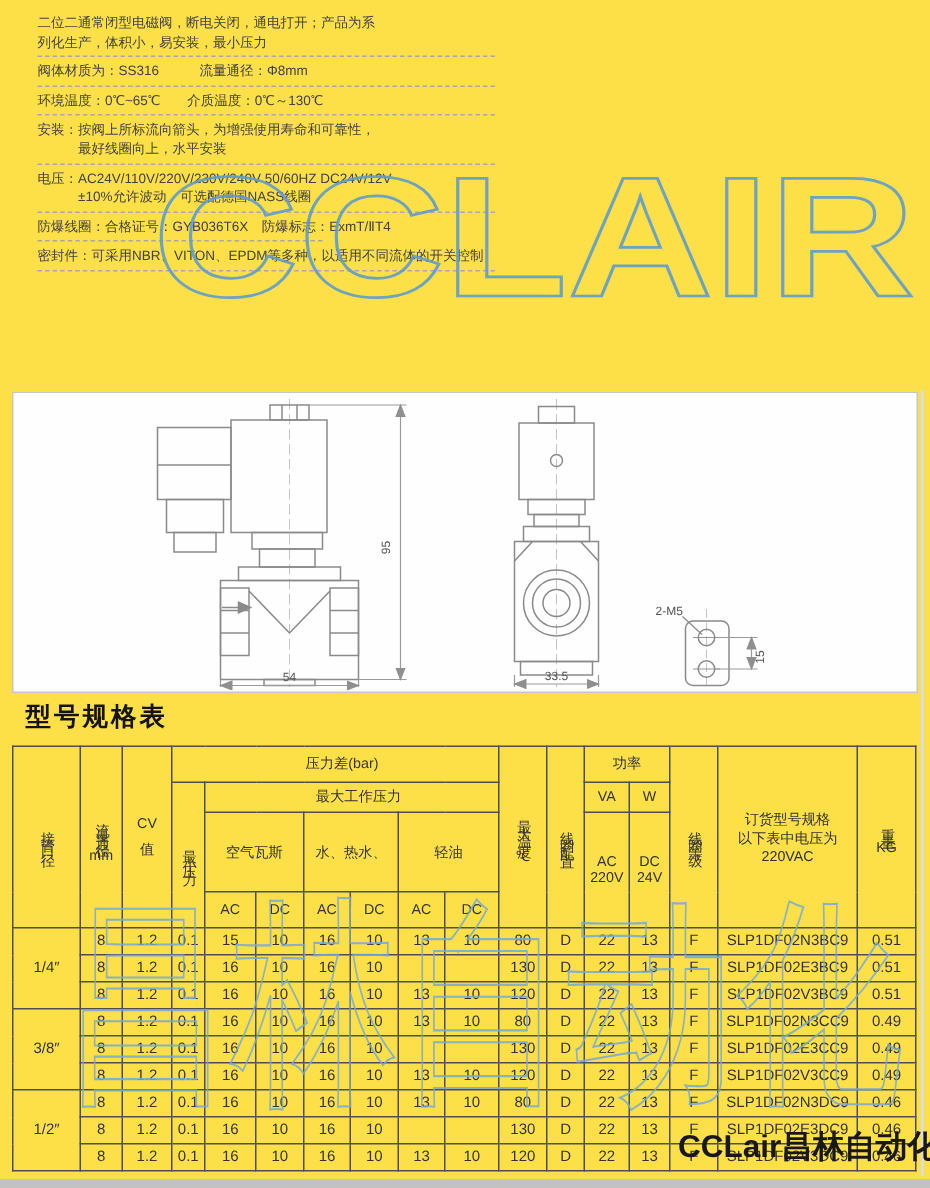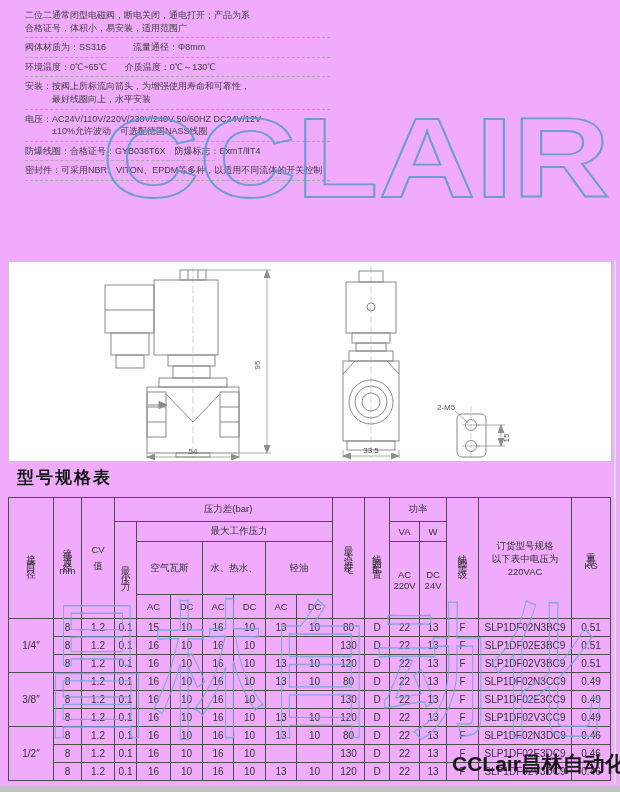--- a/index.html
+++ b/index.html
@@ -1,16 +1,16 @@
 <!DOCTYPE html>
 <html><head>
 <meta charset="utf-8">
 <style>
   html,body{margin:0;padding:0;background:#e8e8e8;}
-  .page{position:relative;width:620px;height:792px;background:#f0abfc;overflow:hidden;
+  .page{position:relative;width:620px;height:792px;background:#fde047;overflow:hidden;
         font-family:"Liberation Sans",sans-serif;color:#3a3a3a;}
 
   
   .specs{position:absolute;left:25px;top:8px;width:322px;font-size:9px;line-height:1.4;color:#424242;}
   .spec-item{padding:1px 0 0;}
   .spec-line{white-space:nowrap;}
   .dash{border-top:1px dashed #a8a8a8;margin:3px 0 2px;width:305px;}
   .spec-item:nth-child(6) .dash{width:190px;}
 
   
@@ -46,21 +46,21 @@
   .scan-right{position:absolute;top:260px;right:4px;bottom:8px;width:2px;background:#dcdcdc;}
 </style>
 </head>
 <body>
 
 <div class="page">
 
   <div class="specs">
       <div class="spec-item">
         <div class="spec-line">二位二通常闭型电磁阀，断电关闭，通电打开；产品为系</div>
-        <div class="spec-line">合格证号，体积小，易安装，适用范围广</div>
+        <div class="spec-line">列化生产，体积小，易安装，最小压力</div>
         <div class="dash"></div>
       </div>
       <div class="spec-item">
         <div class="spec-line">阀体材质为：SS316　　　流量通径：Φ8mm</div>
         <div class="dash"></div>
       </div>
       <div class="spec-item">
         <div class="spec-line">环境温度：0℃~65℃　　介质温度：0℃～130℃</div>
         <div class="dash"></div>
       </div>

